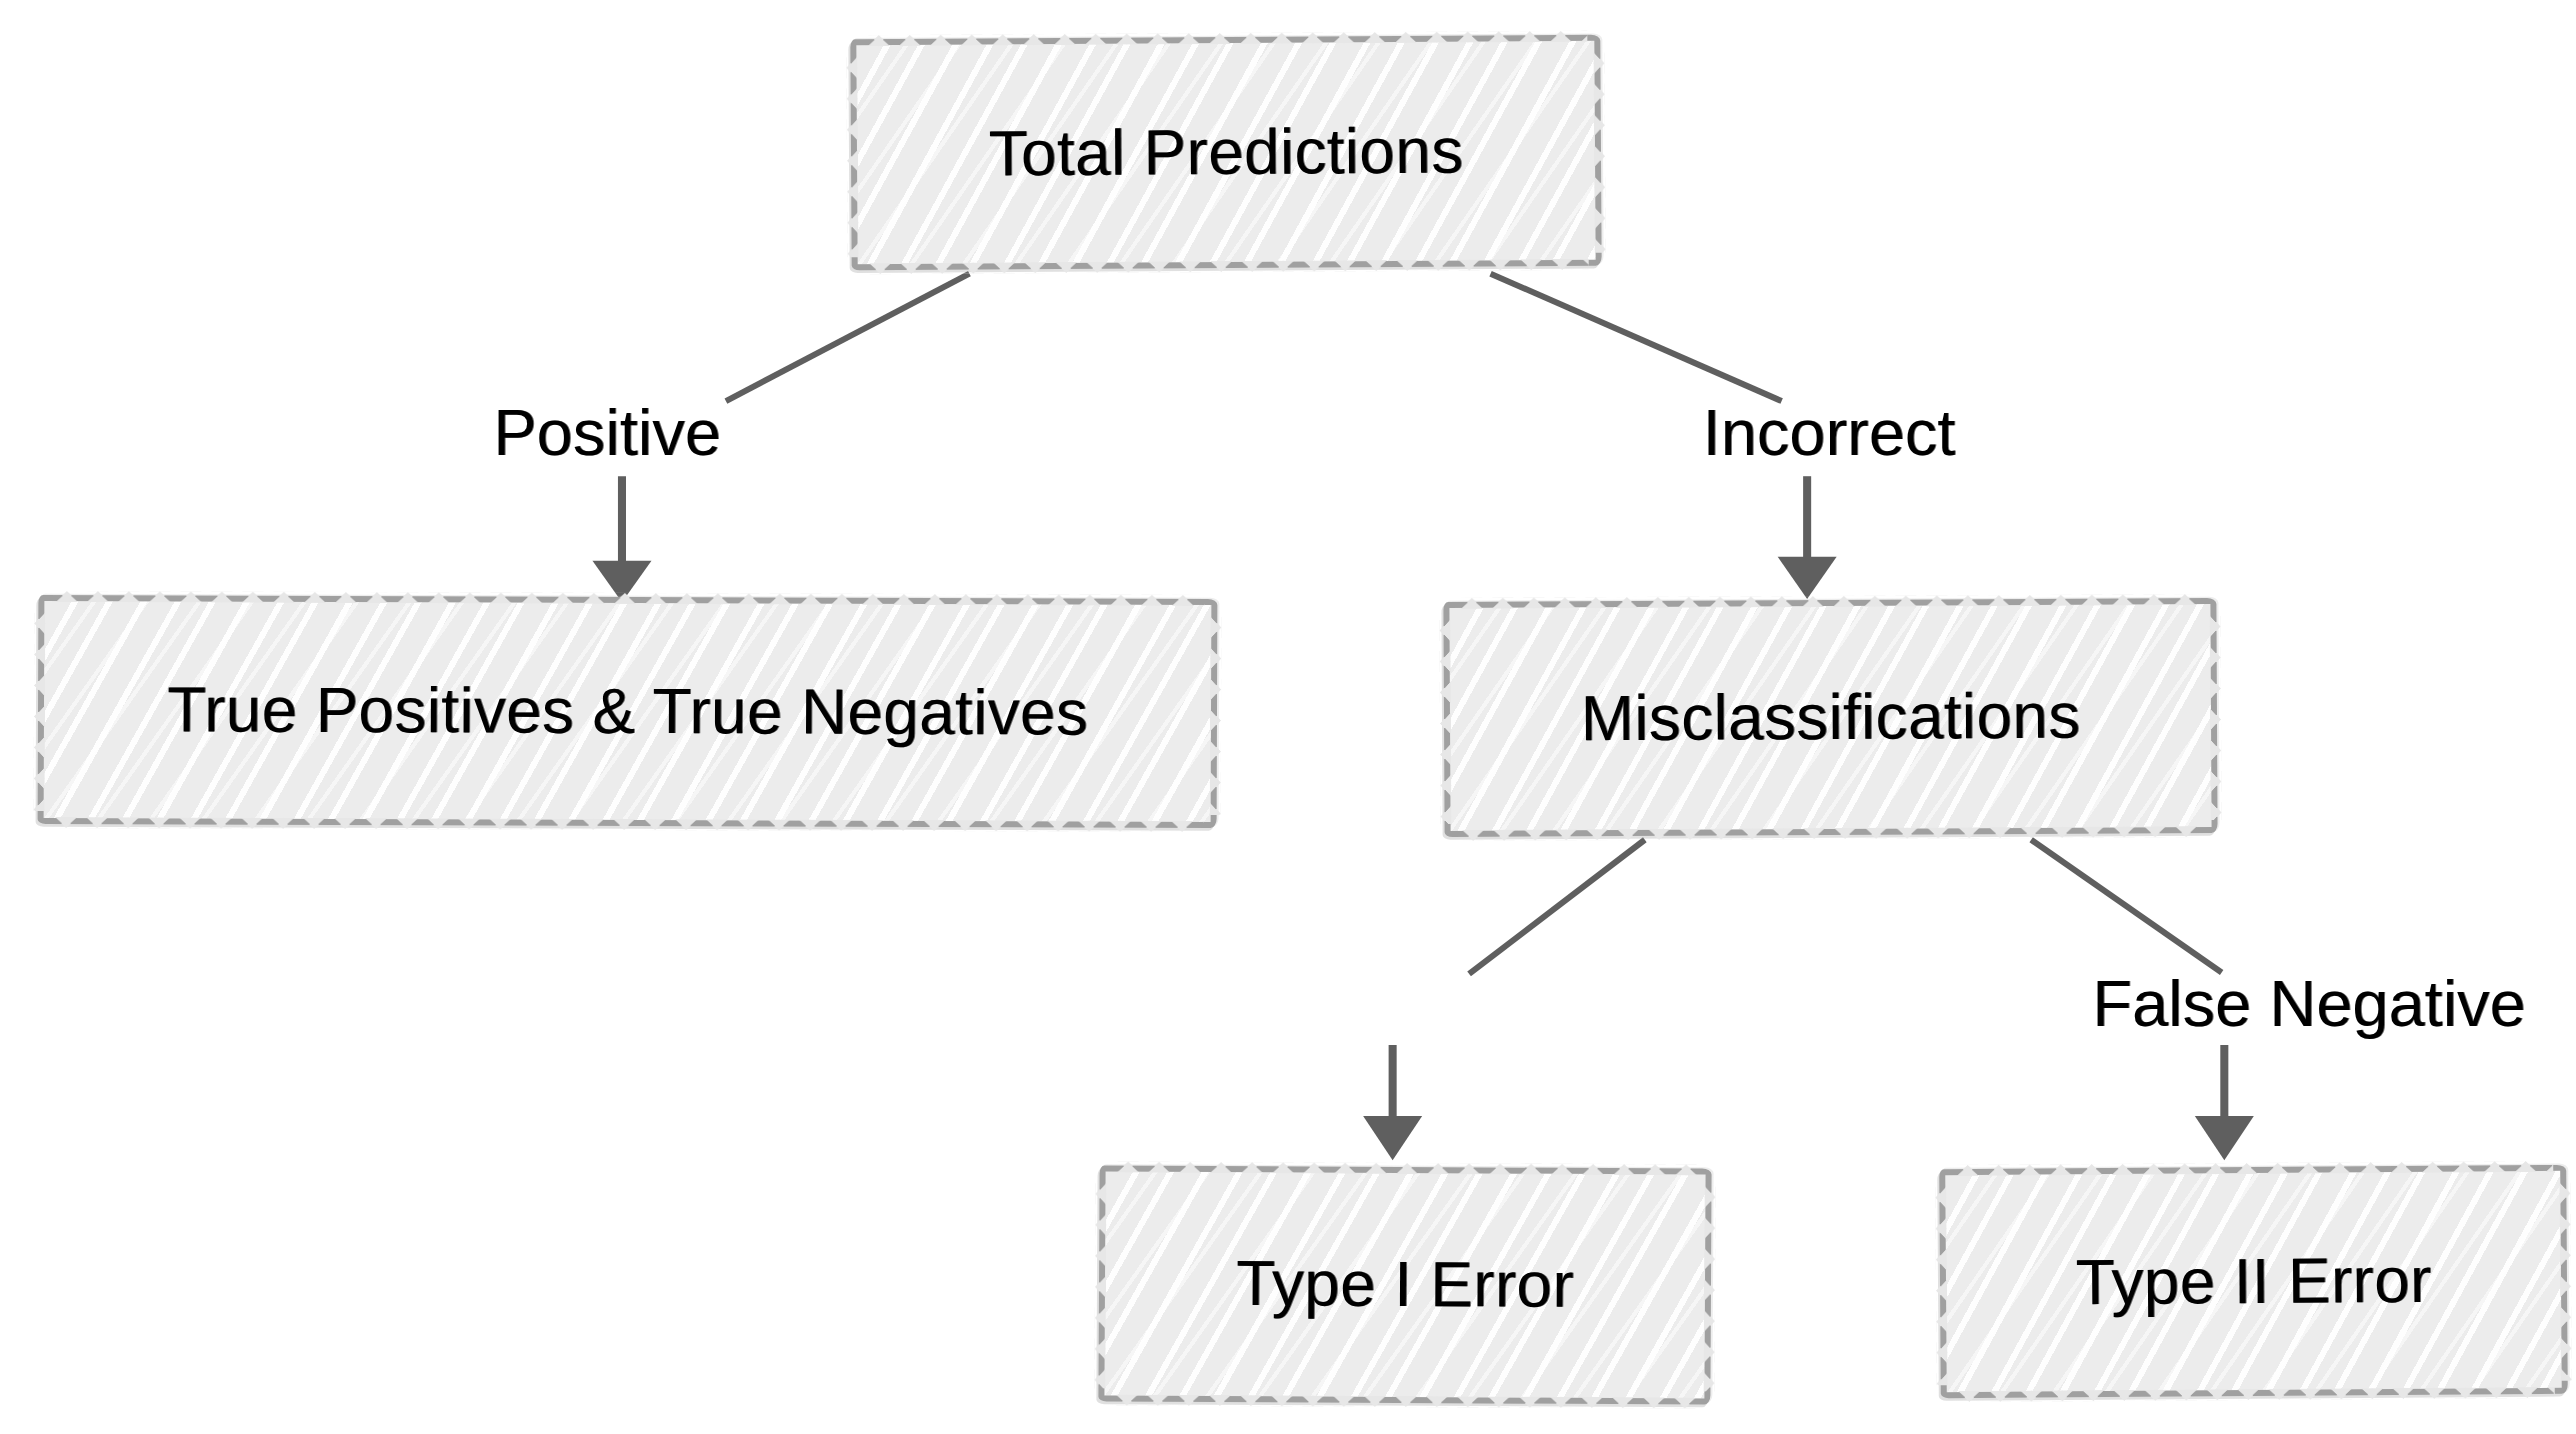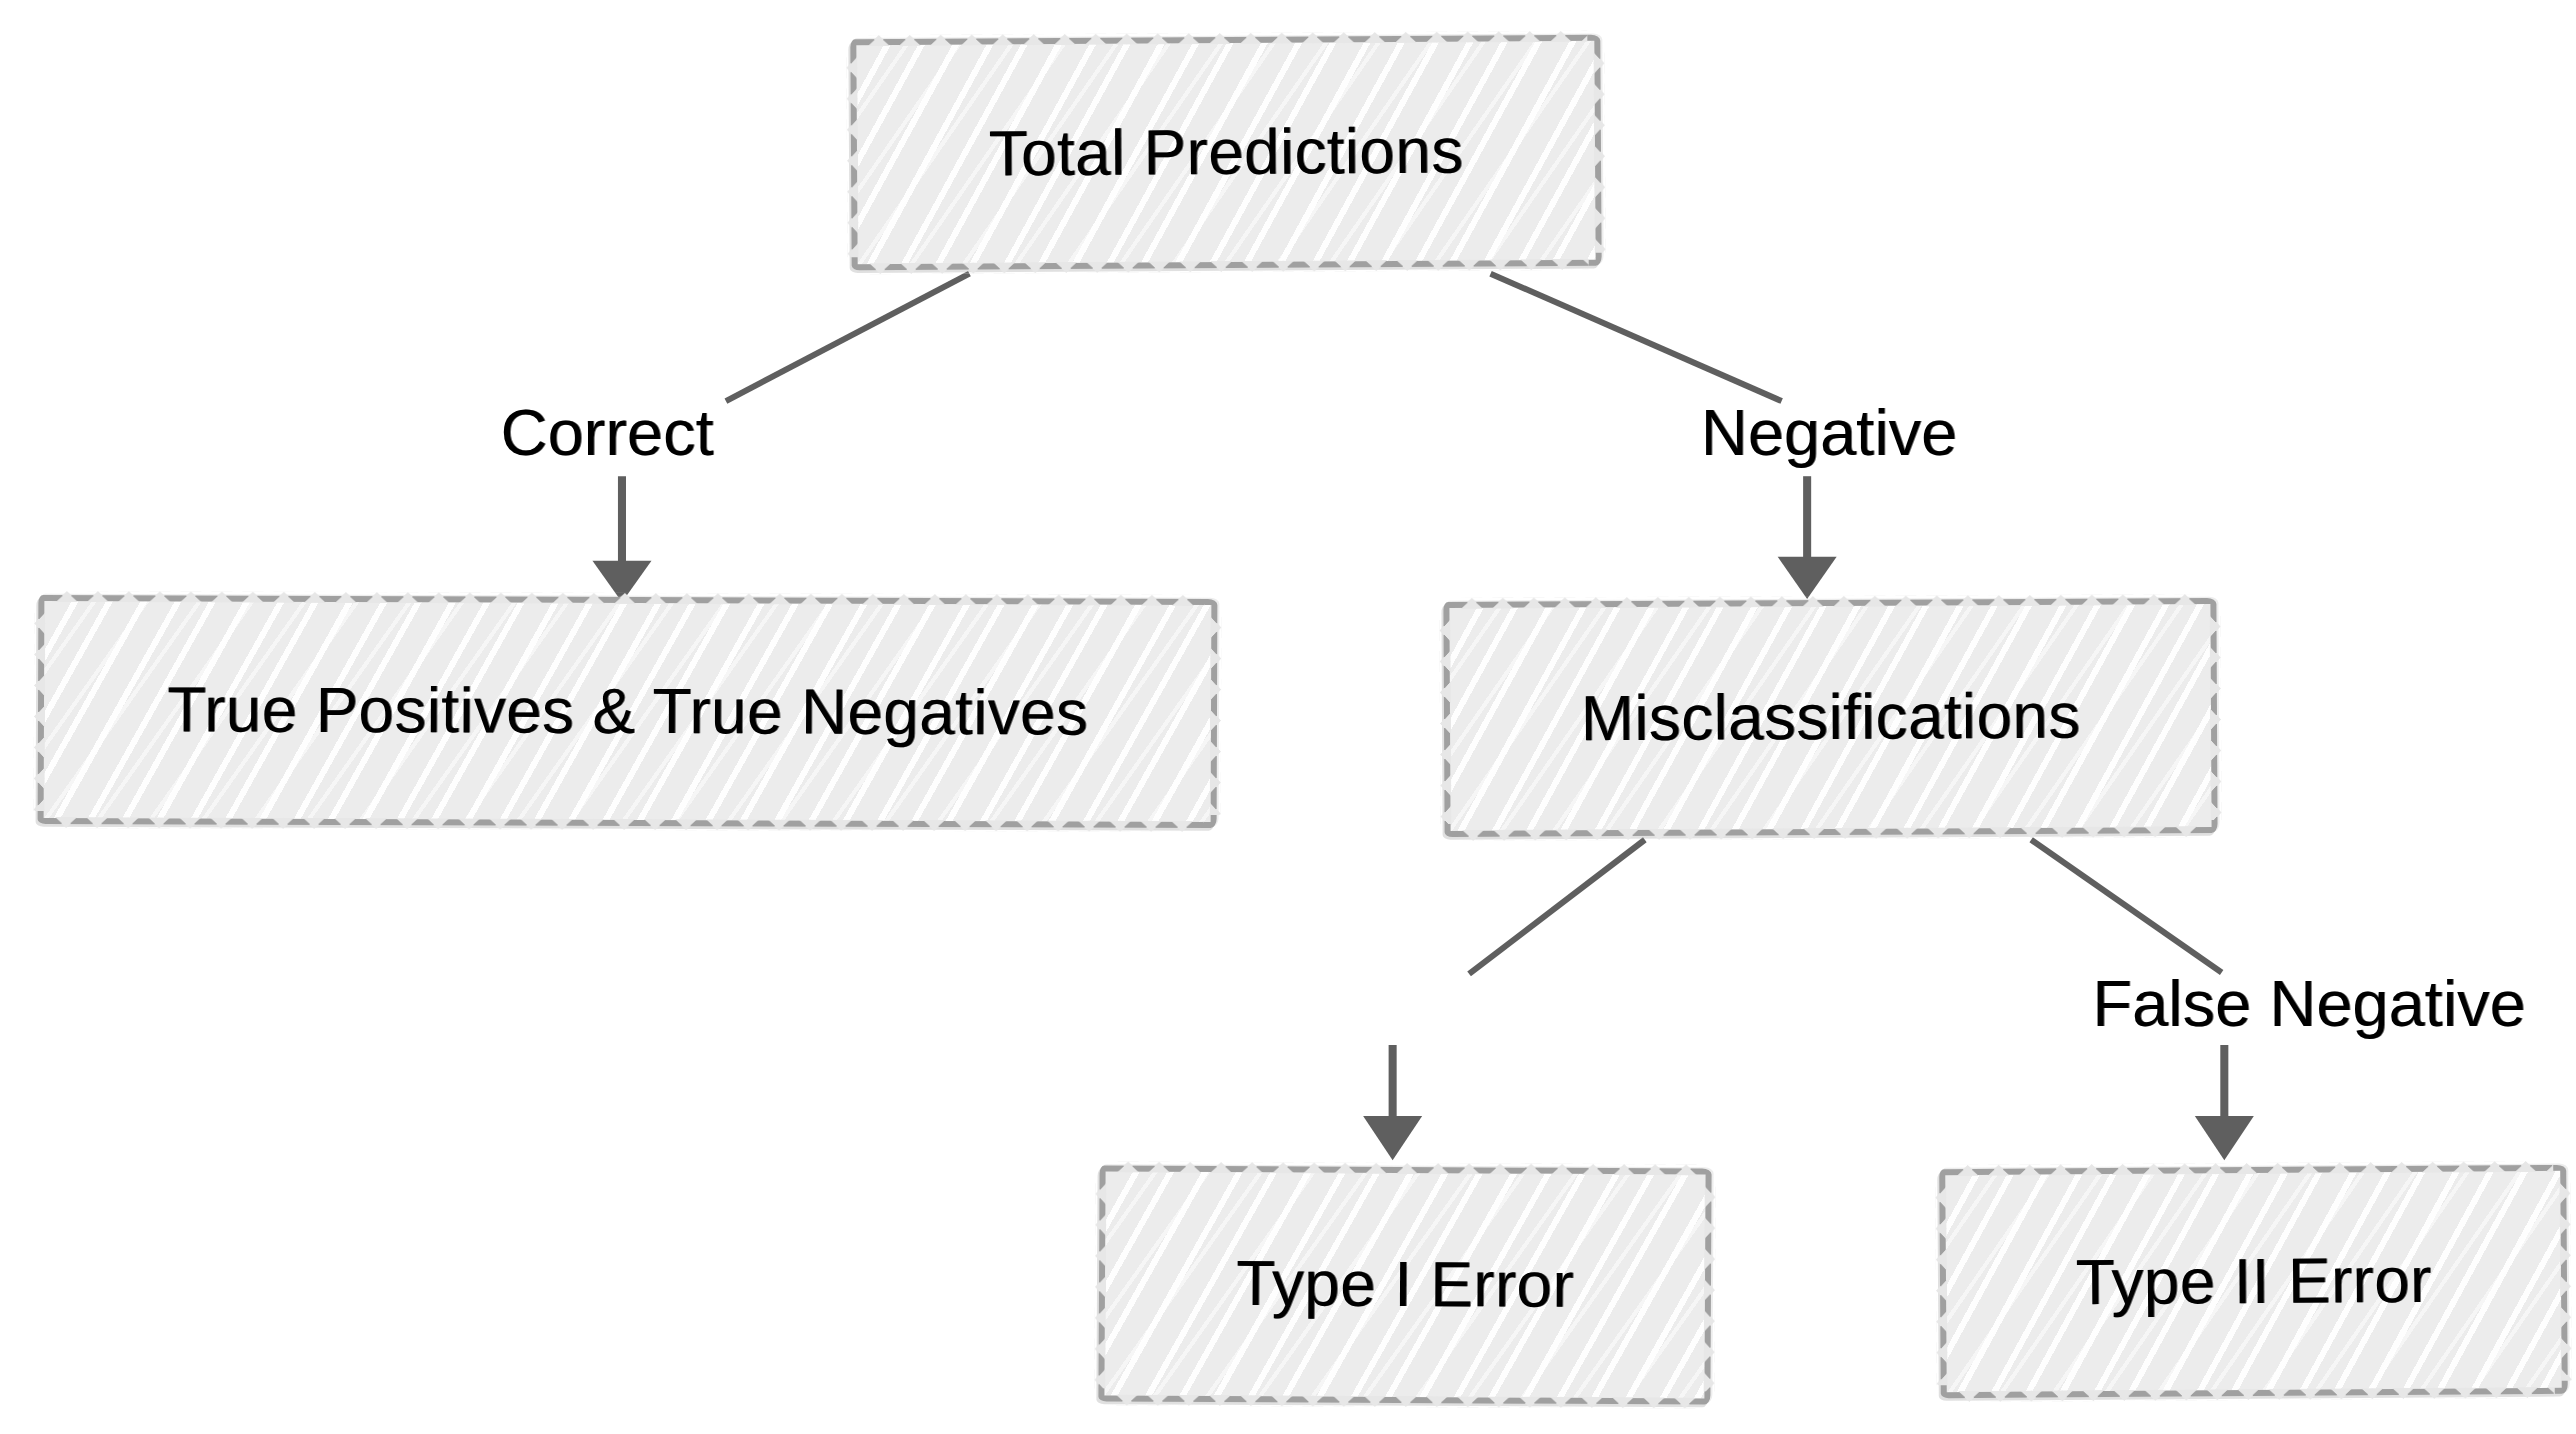--- a/index.html
+++ b/index.html
@@ -135,23 +135,23 @@
   </svg>
 
   <div class="node" style="left:851px; top:37px; width:750px; height:231px; --tilt:-0.35deg;">
     <i class="zig zig-top"></i>
     <i class="zig zig-bottom"></i>
     <i class="zig zig-left"></i>
     <i class="zig zig-right"></i>
     <span class="node-label">Total Predictions</span>
   </div>
 
-  <div class="edge-label" style="left:607px; top:400px;">Correct</div>
+  <div class="edge-label" style="left:607px; top:400px;">Positive</div>
 
-  <div class="edge-label" style="left:1829px; top:400px;">Negative</div>
+  <div class="edge-label" style="left:1829px; top:400px;">Incorrect</div>
 
   <div class="node" style="left:38px; top:597px; width:1179px; height:229px; --tilt:0.2deg;">
     <i class="zig zig-top"></i>
     <i class="zig zig-bottom"></i>
     <i class="zig zig-left"></i>
     <i class="zig zig-right"></i>
     <span class="node-label">True Positives &amp; True Negatives</span>
   </div>
 
   <div class="node" style="left:1444px; top:600px; width:773px; height:235px; --tilt:-0.3deg;">

